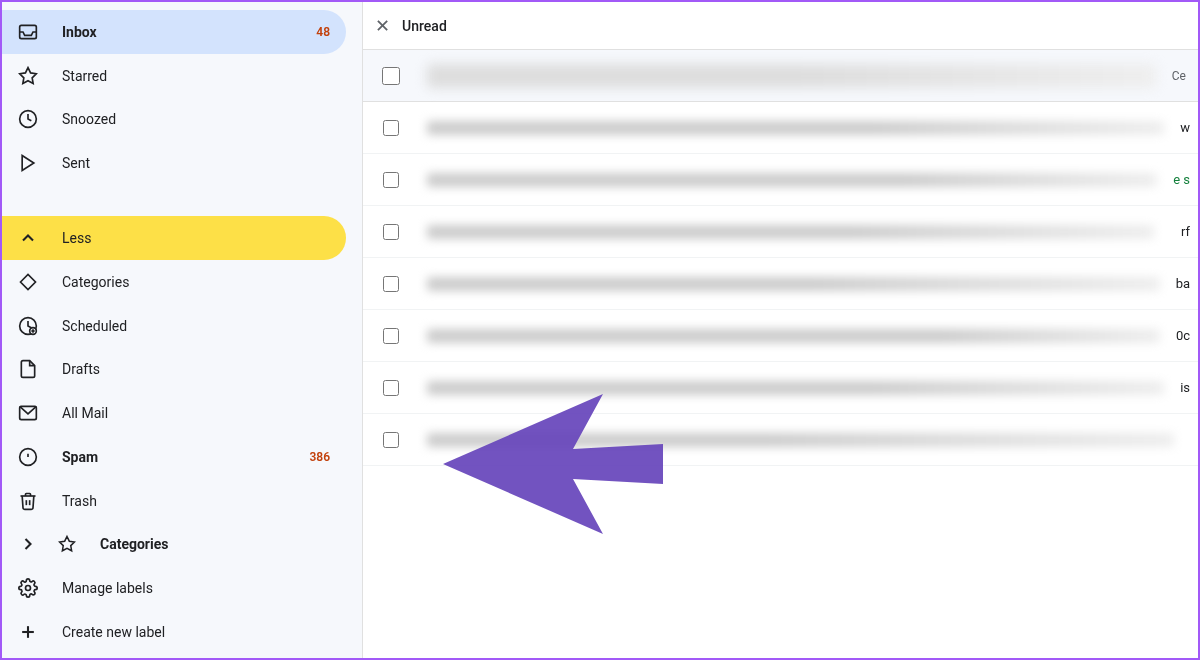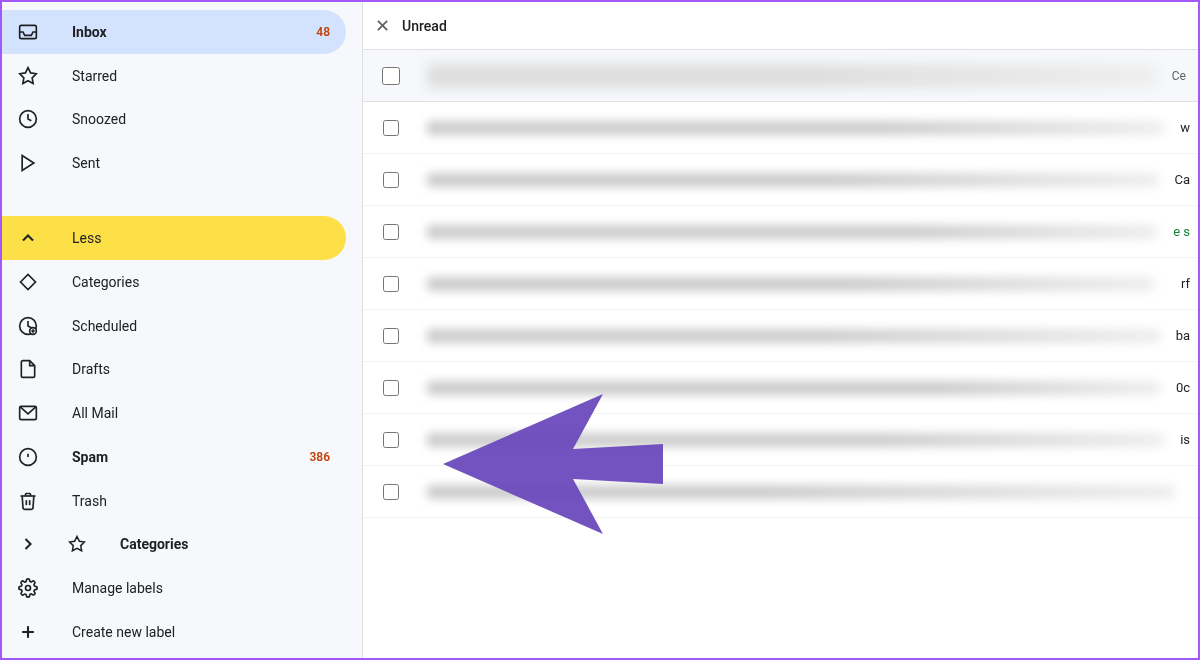--- a/index.html
+++ b/index.html
@@ -34,21 +34,21 @@
       display: flex;
       align-items: center;
       padding: 0 16px;
       height: 48px;
       border-radius: 0 24px 24px 0;
       cursor: pointer;
       margin-right: 16px;
       position: relative;
       font-size: 14px;
       color: #202124;
-      gap: 34px;
+      gap: 24px;
       user-select: none;
     }
 
     .sidebar-item.active {
       background: #d3e3fd;
       font-weight: 600;
     }
 
     .sidebar-item.less-item {
       background: #fde047;
@@ -343,27 +343,20 @@
     </div>
 
     <div class="email-row">
       <div class="checkbox-area">
         <input type="checkbox" style="">
       </div>
       <div style="flex:1; height:14px; background: linear-gradient(90deg, #ccc 60%, #eee 100%); border-radius:3px; margin: 0 16px; filter:blur(5px);"></div>
       <span style="font-size:13px; color:#202124;">w</span>
     </div>
 
-    <div class="email-row">
-      <div class="checkbox-area">
-        <input type="checkbox" style="">
-      </div>
-      <div style="flex:1; height:14px; background: linear-gradient(90deg, #ccc 55%, #eee 100%); border-radius:3px; margin: 0 16px; filter:blur(5px);"></div>
-      <span style="font-size:13px; color:#202124;">Ca</span>
-    </div>
 
 
     <div class="email-row">
       <div class="checkbox-area">
         <input type="checkbox" style="">
       </div>
       <div style="flex:1; height:14px; background: linear-gradient(90deg, #ccc 65%, #eee 100%); border-radius:3px; margin: 0 16px; filter:blur(5px);"></div>
       <span style="font-size:13px; color:#15803d;">e s</span>
     </div>
 

